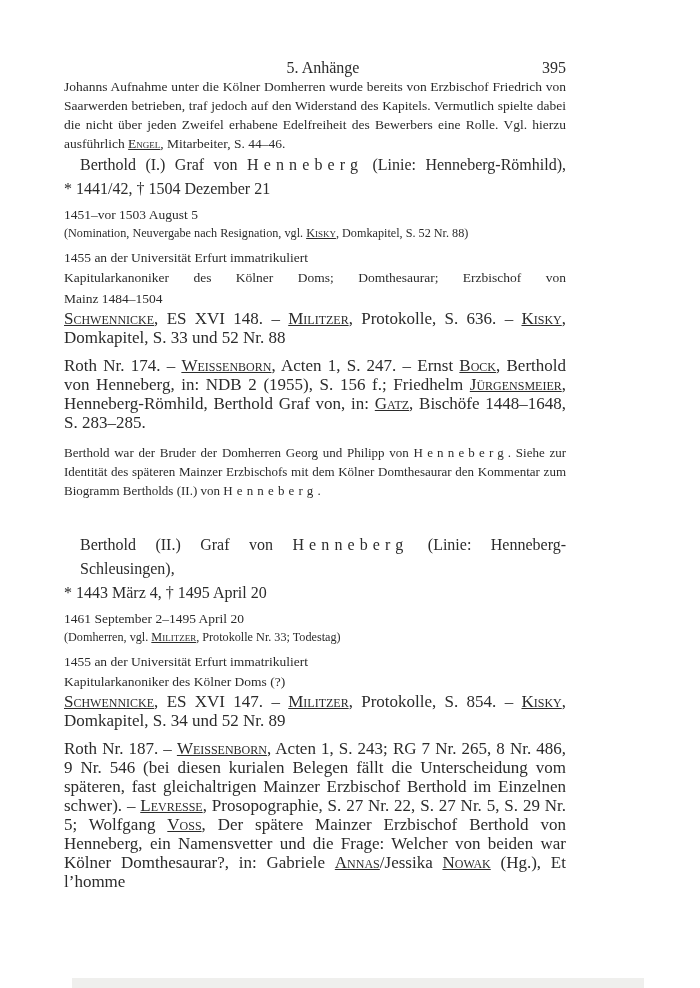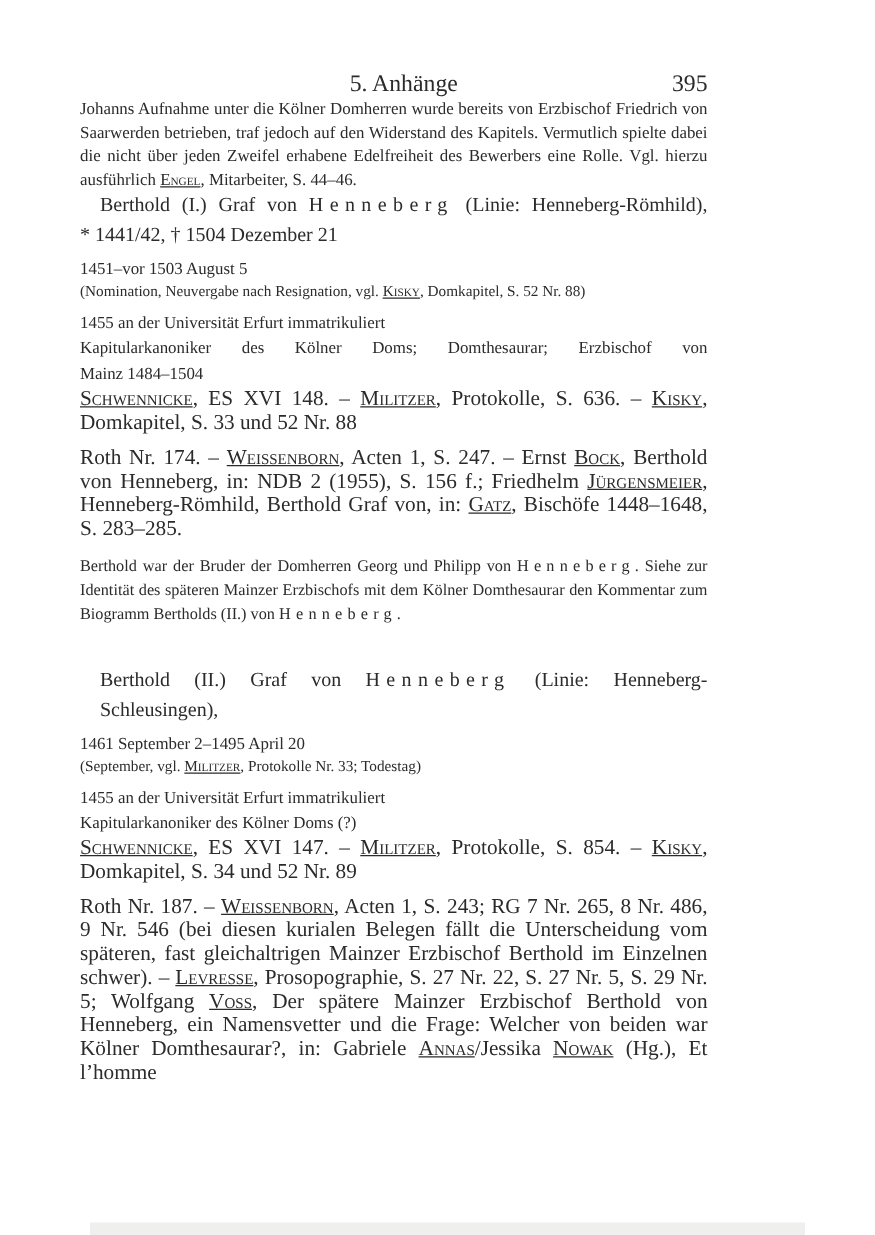--- a/index.html
+++ b/index.html
@@ -17,21 +17,21 @@
   }
   .content {
     position: absolute;
     left: 64px; top: 58px;
     width: 502px;
   }
   
   .runhead {
     position: relative;
     margin-left: 16px;
-    font-size: 19px; line-height: 19px;
+    font-size: 16px; line-height: 19px;
   }
   .runhead .sect { display: block; text-align: center; }
   .runhead .pnum { position: absolute; right: 0; top: 0; text-align: right; }
 
   p.blk { margin: 0; }
   .para {
     margin: 16px 0 0 33px;
     font-size: 13.5px; line-height: 19px;
     text-align: justify;
   }
@@ -108,23 +108,24 @@
         <p class="blk entry"><span class="t">1455 an der Universität Erfurt immatrikuliert</span></p>
         <p class="blk subentry">
           <span class="jline"><span class="t">Kapitularkanoniker des Kölner Doms; Domthesaurar; Erzbischof von</span></span>
           <span class="lastline"><span class="t">Mainz 1484–1504</span></span>
         </p>
         <p class="blk ref"><span class="sc">Schwennicke</span><span class="t">, ES XVI 148. – </span><span class="sc">Militzer</span><span class="t">, Protokolle, S. 636. – </span><span class="sc">Kisky</span><span class="t">, Domkapitel, S. 33 und 52 Nr. 88</span></p>
         <p class="blk ref"><span class="t">Roth Nr. 174. – </span><span class="sc">Weissenborn</span><span class="t">, Acten 1, S. 247. – Ernst </span><span class="sc">Bock</span><span class="t">, Berthold von Henneberg, in: NDB 2 (1955), S. 156 f.; Friedhelm </span><span class="sc">Jürgensmeier</span><span class="t">, Henneberg-Römhild, Berthold Graf von, in: </span><span class="sc">Gatz</span><span class="t">, Bischöfe 1448–1648, S. 283–285.</span></p>
         <p class="blk comment"><span class="t">Berthold war der Bruder der Domherren Georg und Philipp von </span><span class="ls">Henneberg</span><span class="t">. Siehe zur Identität des späteren Mainzer Erzbischofs mit dem Kölner Domthesaurar den Kommentar zum Biogramm Bertholds (II.) von </span><span class="ls">Henneberg</span><span class="t">.</span></p>
         <p class="blk heading">
           <span class="jline"><span class="t">Berthold (II.) Graf von </span><span class="ls">Henneberg</span><span class="t"> (Linie: Henneberg-Schleusingen),</span></span>
+          <span class="lastline"><span class="t">* 1443 März 4, † 1495 April 20</span></span>
         </p>
         <p class="blk entry"><span class="t">1461 September 2–1495 April 20</span></p>
-        <p class="blk note"><span class="t">(September, vgl. </span><span class="sc">Militzer</span><span class="t">, Protokolle Nr. 33; Todestag)</span></p>
+        <p class="blk note"><span class="t">(Domherren, vgl. </span><span class="sc">Militzer</span><span class="t">, Protokolle Nr. 33; Todestag)</span></p>
         <p class="blk entry"><span class="t">1455 an der Universität Erfurt immatrikuliert</span></p>
         <p class="blk subentry"><span class="t">Kapitularkanoniker des Kölner Doms (?)</span></p>
         <p class="blk ref"><span class="sc">Schwennicke</span><span class="t">, ES XVI 147. – </span><span class="sc">Militzer</span><span class="t">, Protokolle, S. 854. – </span><span class="sc">Kisky</span><span class="t">, Domkapitel, S. 34 und 52 Nr. 89</span></p>
         <p class="blk ref"><span class="t">Roth Nr. 187. – </span><span class="sc">Weissenborn</span><span class="t">, Acten 1, S. 243; RG 7 Nr. 265, 8 Nr. 486, 9 Nr. 546 (bei diesen kurialen Belegen fällt die Unterscheidung vom späteren, fast gleichaltrigen Mainzer Erzbischof Berthold im Einzelnen schwer). – </span><span class="sc">Levresse</span><span class="t">, Prosopographie, S. 27 Nr. 22, S. 27 Nr. 5, S. 29 Nr. 5; Wolfgang </span><span class="sc">Voss</span><span class="t">, Der spätere Mainzer Erzbischof Berthold von Henneberg, ein Namensvetter und die Frage: Welcher von beiden war Kölner Domthesaurar?, in: Gabriele </span><span class="sc">Annas</span><span class="t">/Jessika </span><span class="sc">Nowak</span><span class="t"> (Hg.), Et l’homme</span></p>
       </div>
   </div>
   <div class="bottom-shade"></div>
 </div>
 
 </body></html>

